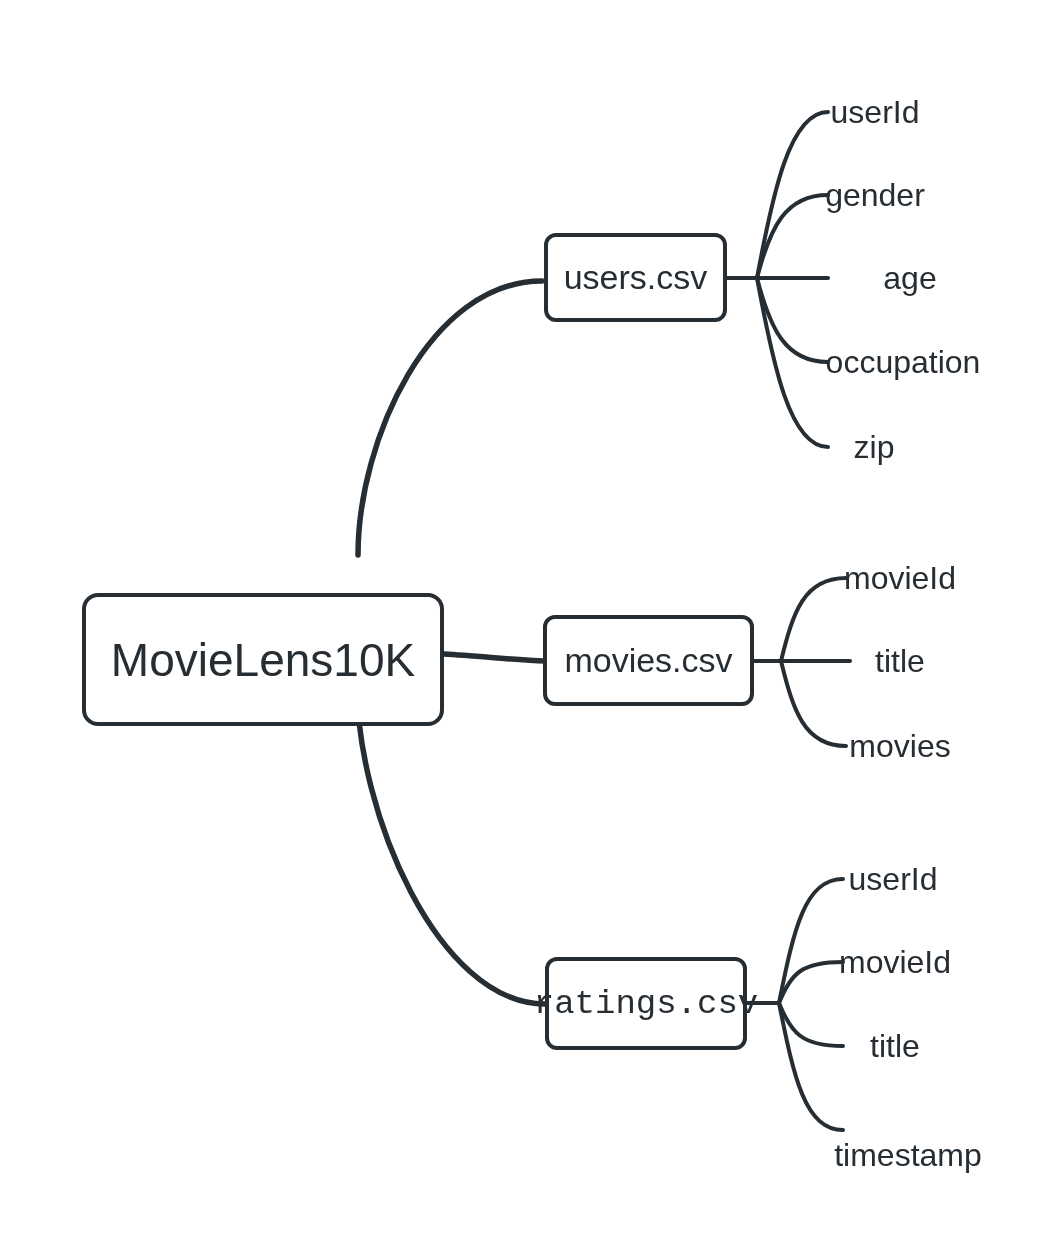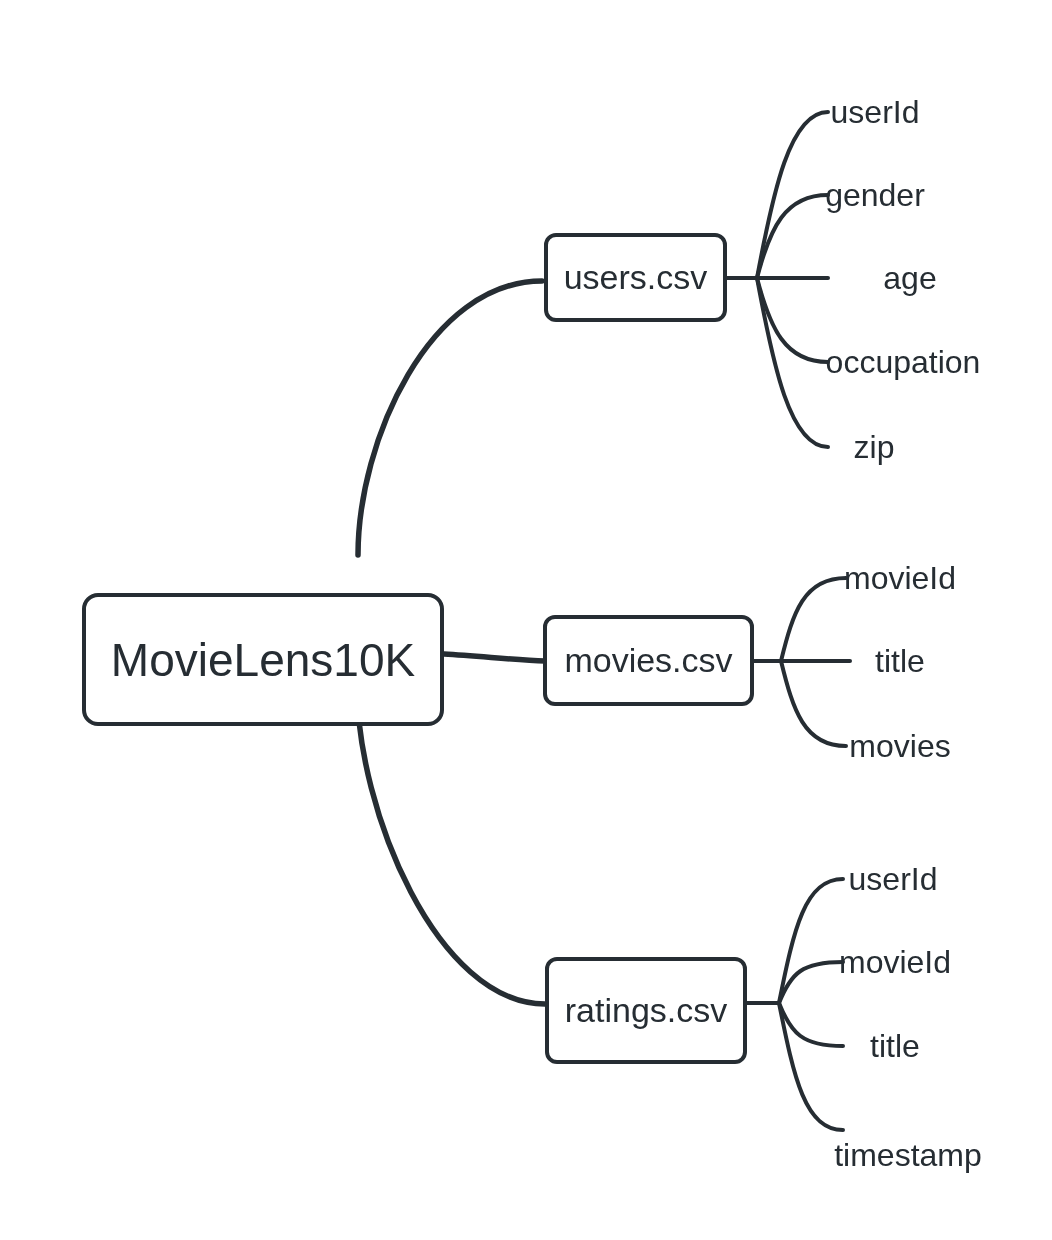--- a/index.html
+++ b/index.html
@@ -19,21 +19,21 @@
   .node {
     position: absolute;
     background: var(--background);
     border: 4px solid var(--ink);
     display: flex; align-items: center; justify-content: center;
     white-space: nowrap;
   }
   .node-root { left: 82px; top: 553px; width: 362px; height: 133px; border-radius: 16px; font-size: 46px; margin-top: 40px; }
   .node-users { left: 544px; top: 233px; width: 183px; height: 89px; border-radius: 12px; font-size: 34px; }
   .node-movies { left: 543px; top: 615px; width: 211px; height: 91px; border-radius: 12px; font-size: 34px; }
-  .node-ratings { left: 545px; top: 957px; width: 202px; height: 107px; border-radius: 12px; font-size: 34px; }
+  .node-ratings { left: 545px; top: 957px; width: 202px; height: 93px; border-radius: 12px; font-size: 34px; font-family: Liberation Mono, monospace; }
   .leaf {
     position: absolute;
     transform: translate(-50%, -50%);
     font-size: 32px;
     white-space: nowrap;
   }
 </style>
 </head>
 <body>
 

